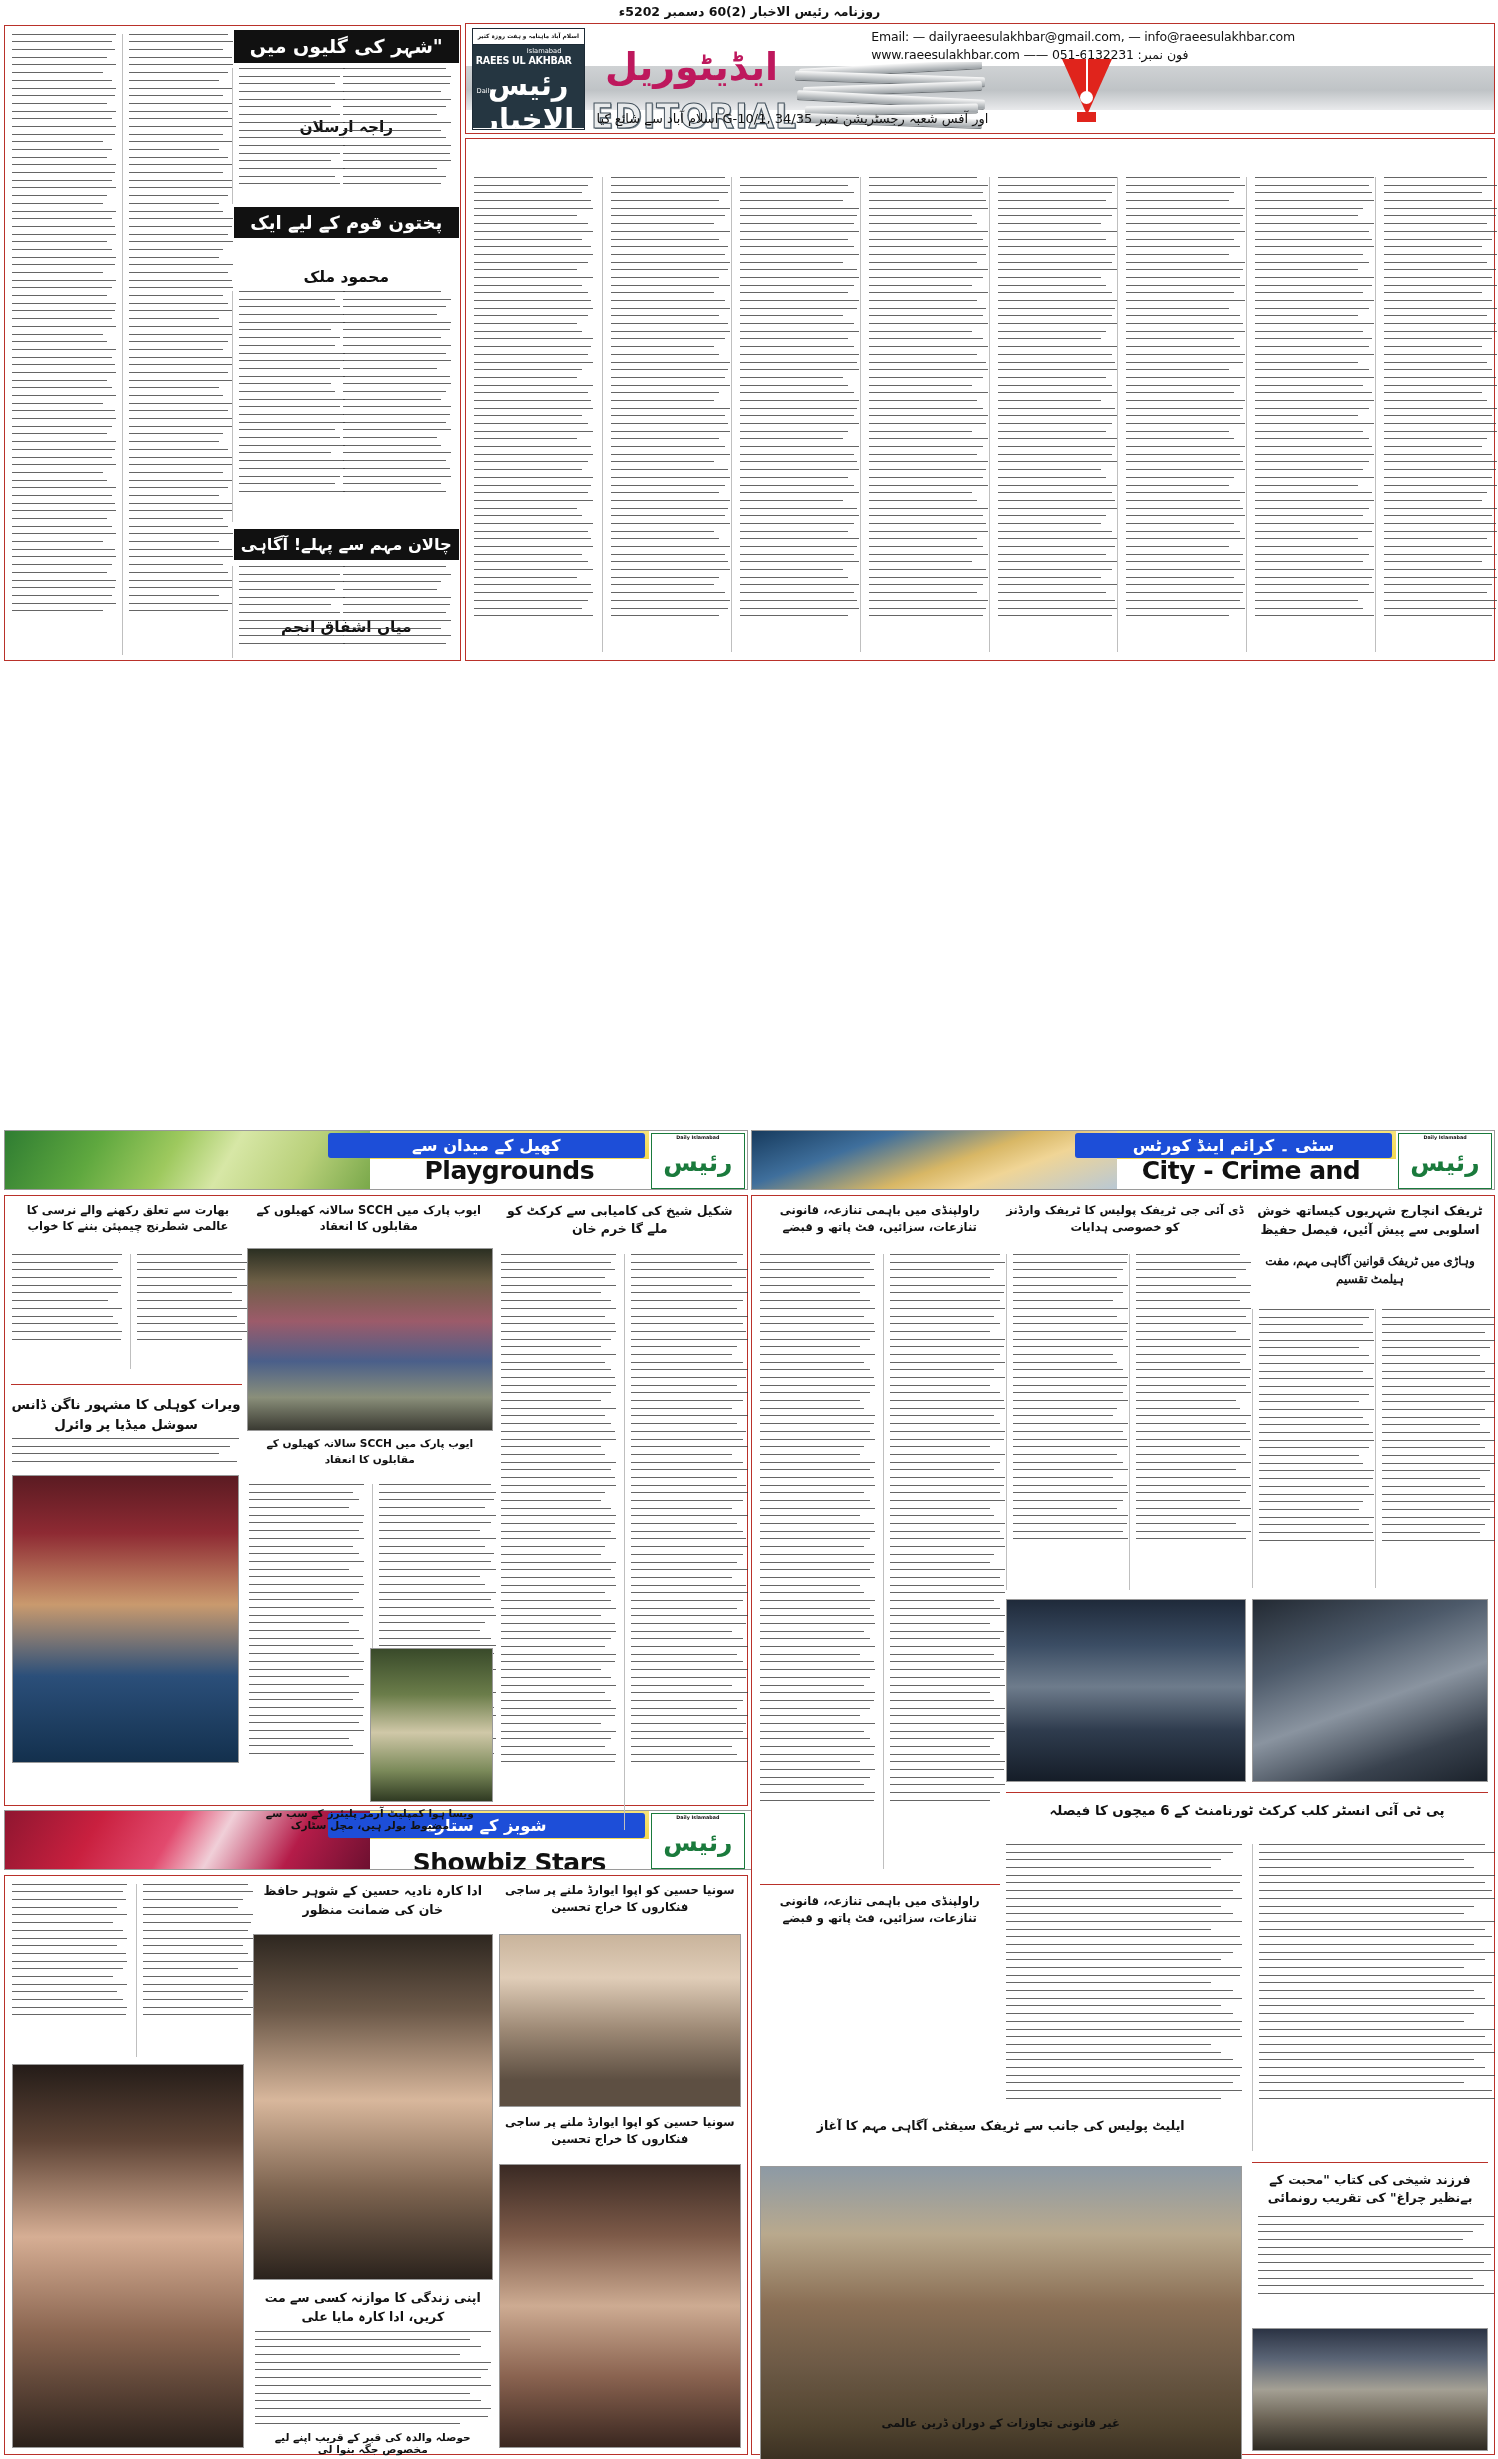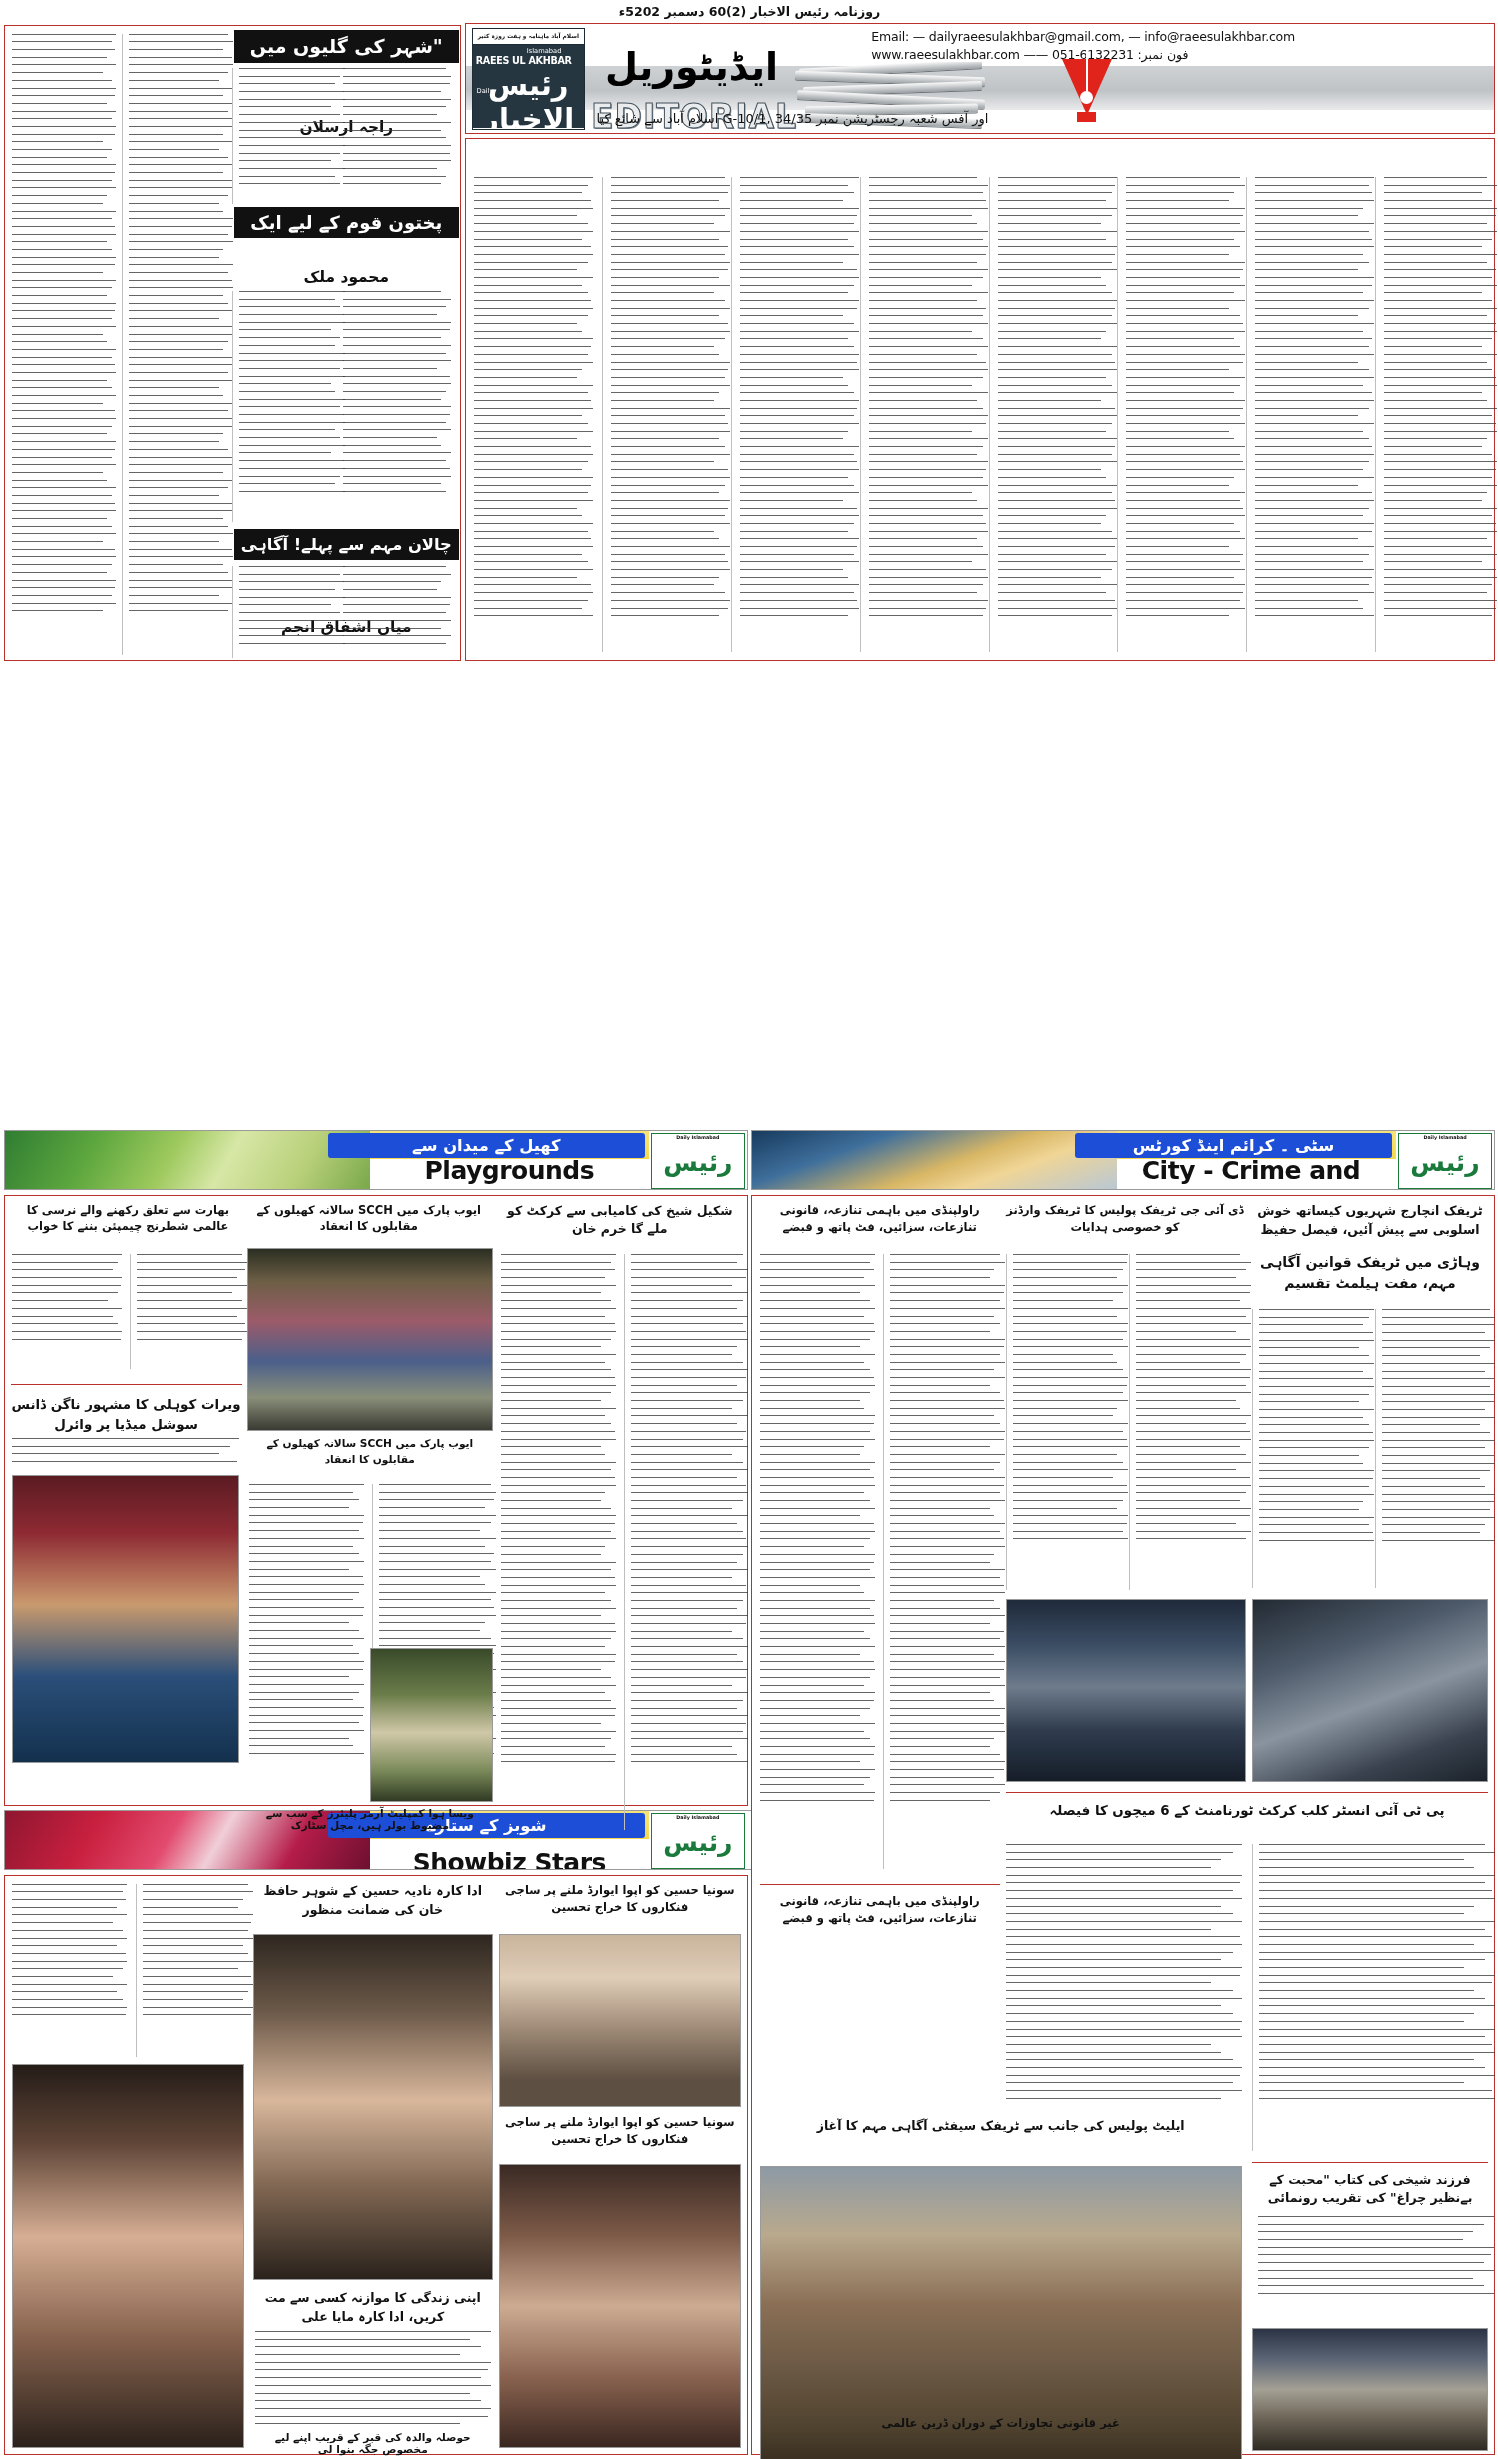--- a/index.html
+++ b/index.html
@@ -19,21 +19,21 @@
   .mh-grad{position:absolute;left:0;top:42px;width:100%;height:44px;background:linear-gradient(180deg,#cfd2d4 0%,#bfc3c6 55%,#e9eaec 100%);}
   .mh-contact{position:absolute;right:7.7px;top:3.8px;width:615px;text-align:left;font-size:12.5px;line-height:1.45;color:#111;letter-spacing:-0.2px;}
   .mh-contact .ln{white-space:nowrap;}
   .penwrap{position:absolute;left:588px;top:25px;width:67px;height:85px;}
   .pen-nib{position:absolute;left:7.7px;top:9.6px;width:0;height:0;border-left:25px solid transparent;border-right:25px solid transparent;border-top:56px solid #e0241c;}
   .pen-slit{position:absolute;left:32px;top:0px;width:1.9px;height:50px;background:#fff;}
   .pen-dot{position:absolute;left:26px;top:42px;width:13.4px;height:13.4px;border-radius:50%;background:#fff;}
   .pen-tip{position:absolute;left:23px;top:63px;width:19px;height:9.6px;background:#e0241c;}
   .papers{position:absolute;left:327px;top:38px;width:221px;height:71px;overflow:hidden;}
   .papers i{position:absolute;display:block;height:8.6px;border-radius:1.9px;background:linear-gradient(180deg,#fafafa,#9aa0a4);box-shadow:0 1px 0 #6f7478;}
-  .ed-urdu{position:absolute;left:134px;top:21px;width:183px;text-align:center;font-size:38px;font-weight:bold;color:#000000;}
+  .ed-urdu{position:absolute;left:134px;top:21px;width:183px;text-align:center;font-size:38px;font-weight:bold;color:#be185d;}
   .ed-en{position:absolute;left:125px;top:73px;width:202px;text-align:center;font-size:33px;font-weight:bold;letter-spacing:1px;color:#2b3a45;
          -webkit-text-stroke:1px #44525d;color:#e9ebec;text-shadow:1px 1px 0 #7d8a93;}
   .plate{position:absolute;left:5.8px;top:3.8px;width:111px;height:100px;border:1px solid #1d2b36;background:#fff;overflow:hidden;}
   .plate-strip{height:15.4px;background:#fff;border-bottom:1px solid #1d2b36;font-size:5.8px;text-align:center;line-height:15.4px;font-weight:bold;}
   .plate-dark{height:83px;background:#253641;color:#fff;position:relative;}
   .plate-daily{position:absolute;left:3.8px;top:1.9px;font-size:6.7px;margin-top:40px;}
   .plate-isb{position:absolute;left:54px;top:1.9px;font-size:6.7px;}
   .plate-name{position:absolute;left:2.9px;top:9.6px;font-size:9.6px;font-weight:bold;letter-spacing:-0.3px;}
   .plate-urdu{position:absolute;left:0;top:23px;width:100%;text-align:center;font-size:29px;font-weight:bold;}
 
@@ -1183,21 +1183,21 @@
         <div class="tline s4"></div>
     </div>
 
     <div class="ttitle urdu" style="position:absolute;left:242px;top:611px;width:246px;font-size:10.6px;">ویسا ہوا کمپلیٹ آرمر پلیئرز کے سب سے مضبوط بولر ہیں، مچل سٹارک</div>
     <div class="photo" style="left:365px;top:452px;width:123px;height:154px;background:linear-gradient(180deg,#394a2a 0%,#6b7d4a 30%,#d0c8a8 55%,#7b8a5a 80%,#2f3a22 100%);"></div>
   </div>
 
   <div class="jbox" style="position:absolute;left:751px;top:1195px;width:744px;height:1260px;">
     <div class="ttitle urdu" style="position:absolute;left:500px;top:5.8px;width:236px;font-size:12.5px;line-height:1.5;">ٹریفک انچارج شہریوں کیساتھ خوش اسلوبی سے پیش آئیں، فیصل حفیظ</div>
 
-    <div class="ttitle urdu" style="position:absolute;left:500px;top:56px;width:236px;font-size:14px;line-height:1.5;">وہاڑی میں ٹریفک قوانین آگاہی مہم، مفت ہیلمٹ تقسیم</div>
+    <div class="ttitle urdu" style="position:absolute;left:500px;top:56px;width:236px;font-size:12px;line-height:1.5;font-family:Liberation Serif, serif;">وہاڑی میں ٹریفک قوانین آگاہی مہم، مفت ہیلمٹ تقسیم</div>
 
     <div class="ttitle urdu" style="position:absolute;left:254px;top:5.8px;width:238px;font-size:11.5px;line-height:1.5;">ڈی آئی جی ٹریفک پولیس کا ٹریفک وارڈنز کو خصوصی ہدایات</div>
 
     <div class="ttitle urdu" style="position:absolute;left:7.7px;top:5.8px;width:240px;font-size:11.5px;line-height:1.5;">راولپنڈی میں باہمی تنازعہ، قانونی تنازعات، سزائیں، فٹ پاتھ و قبضے</div>
 
     <div class="tcol" style="left:7.7px;top:58px;width:115px;height:615px;">
       <div class="tline s1"></div>
         <div class="tline s2"></div>
         <div class="tline s4"></div>
         <div class="tline s3"></div>

